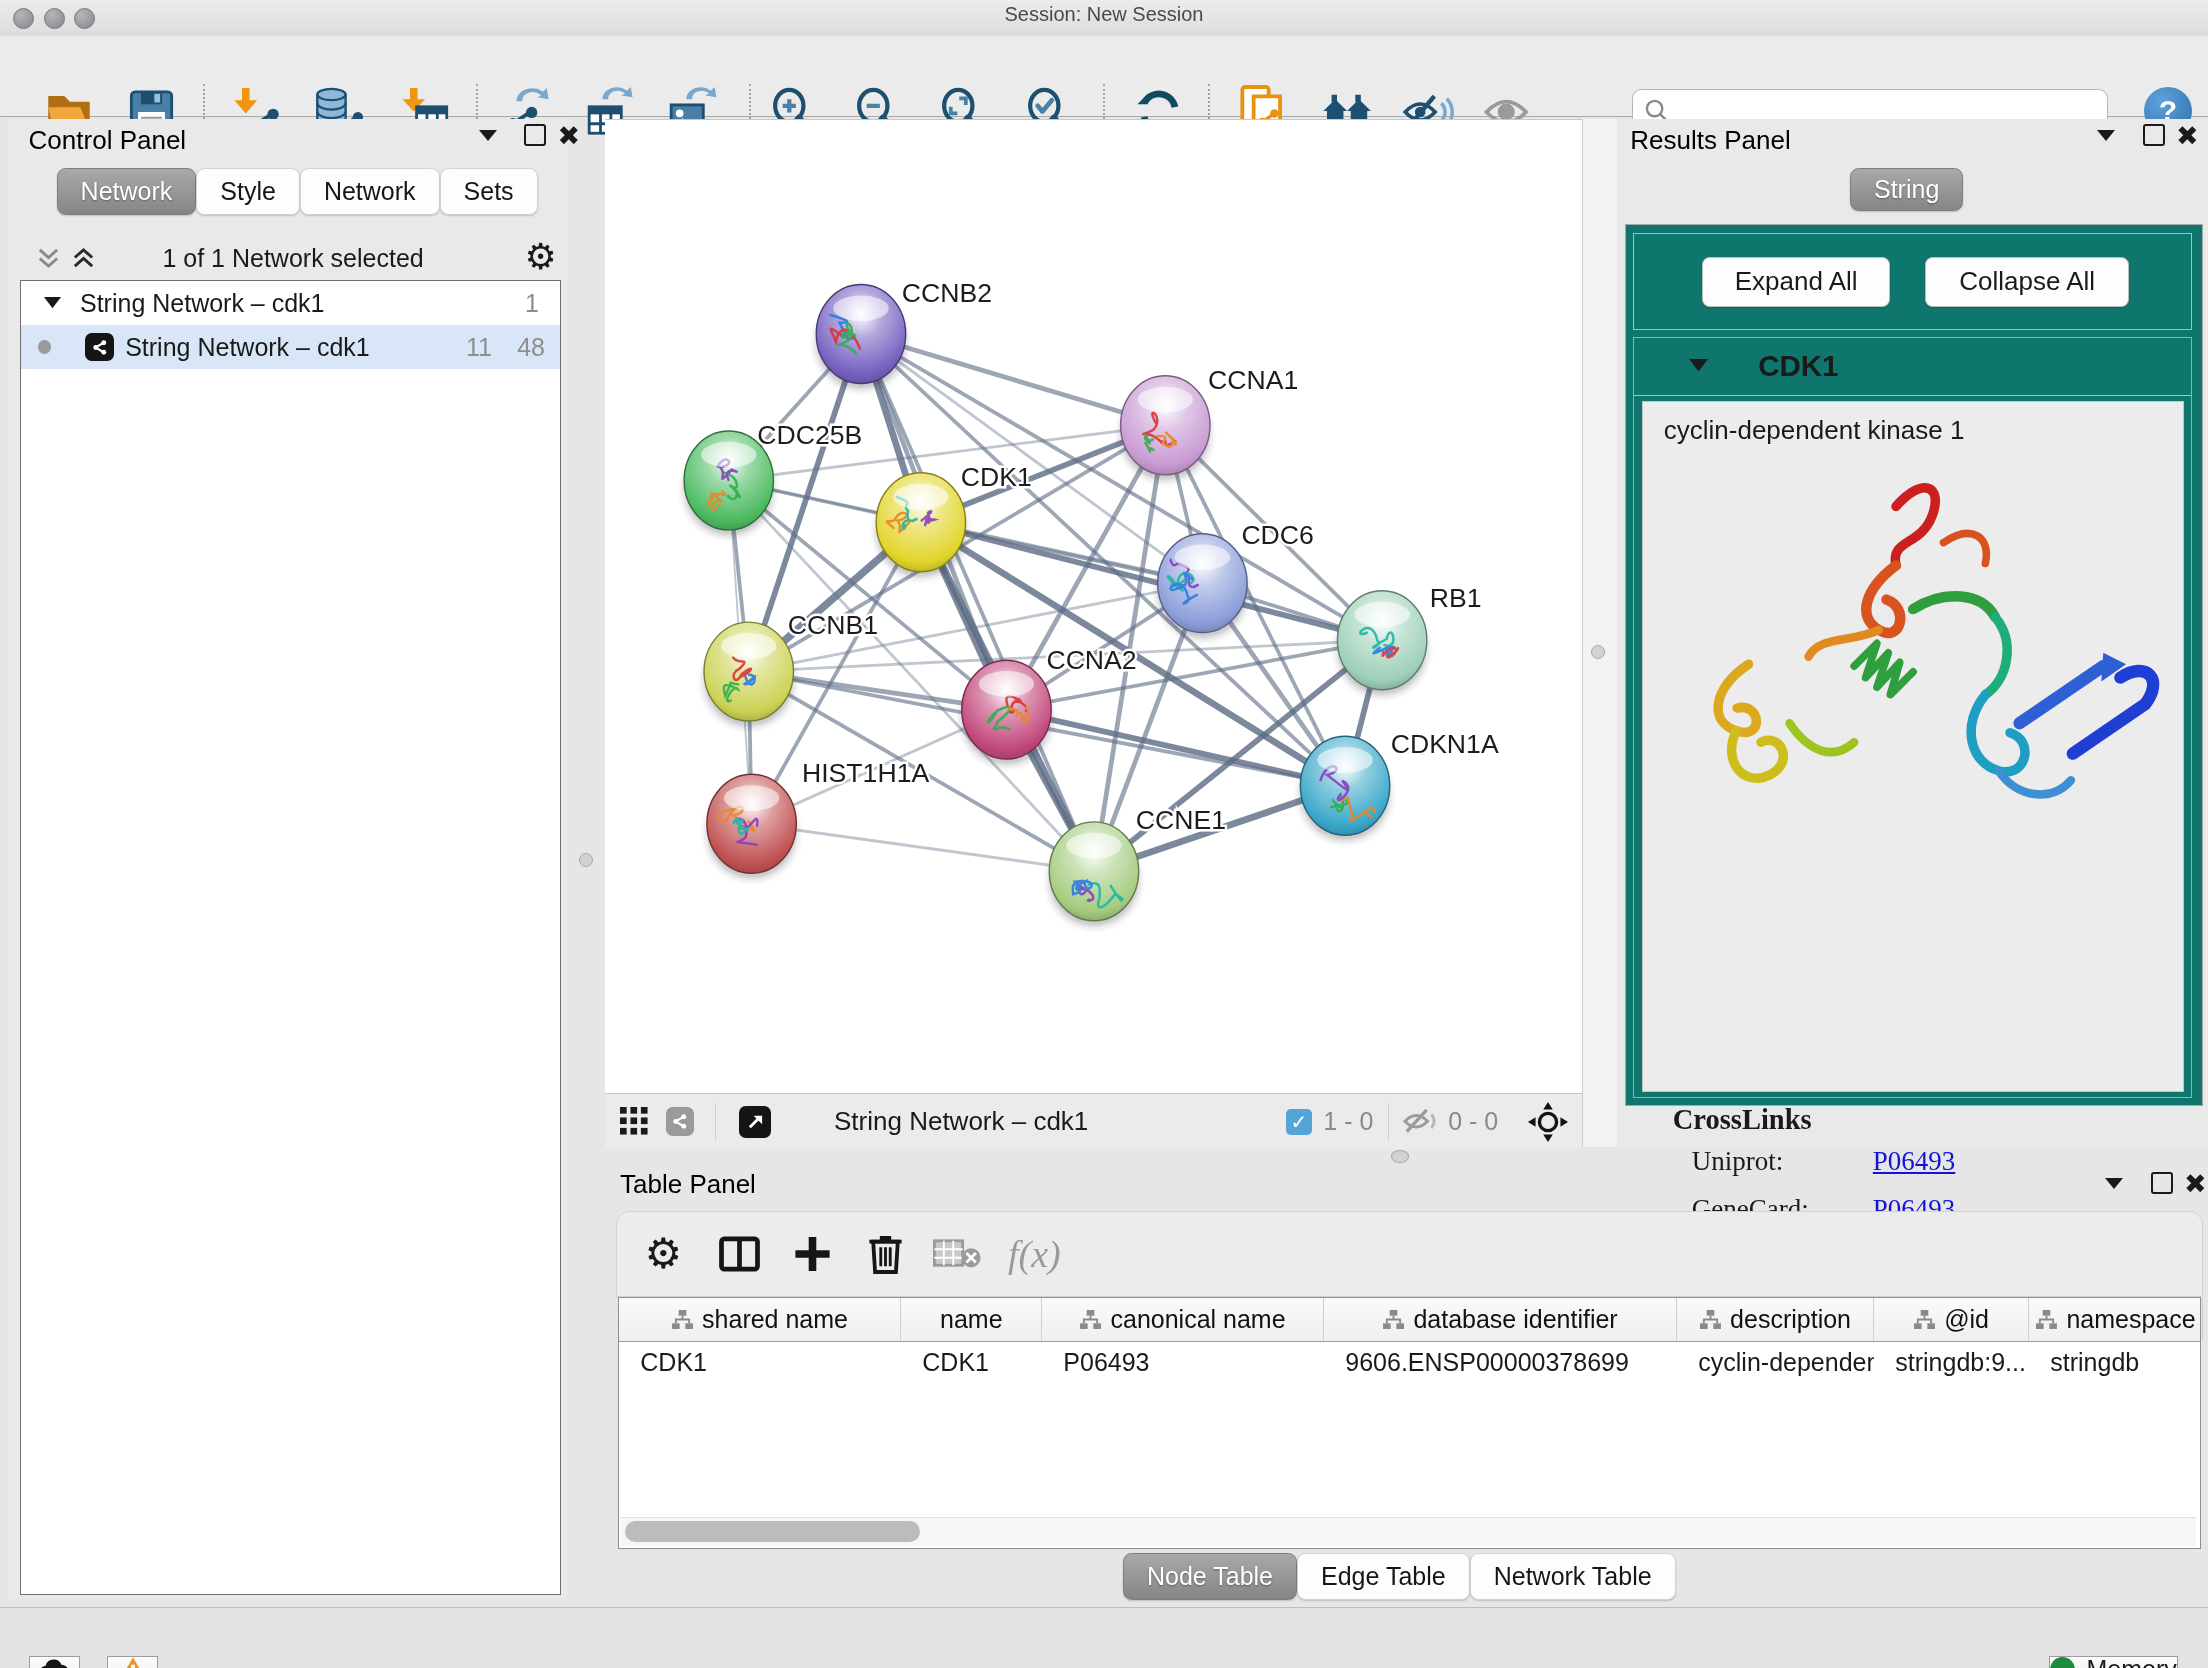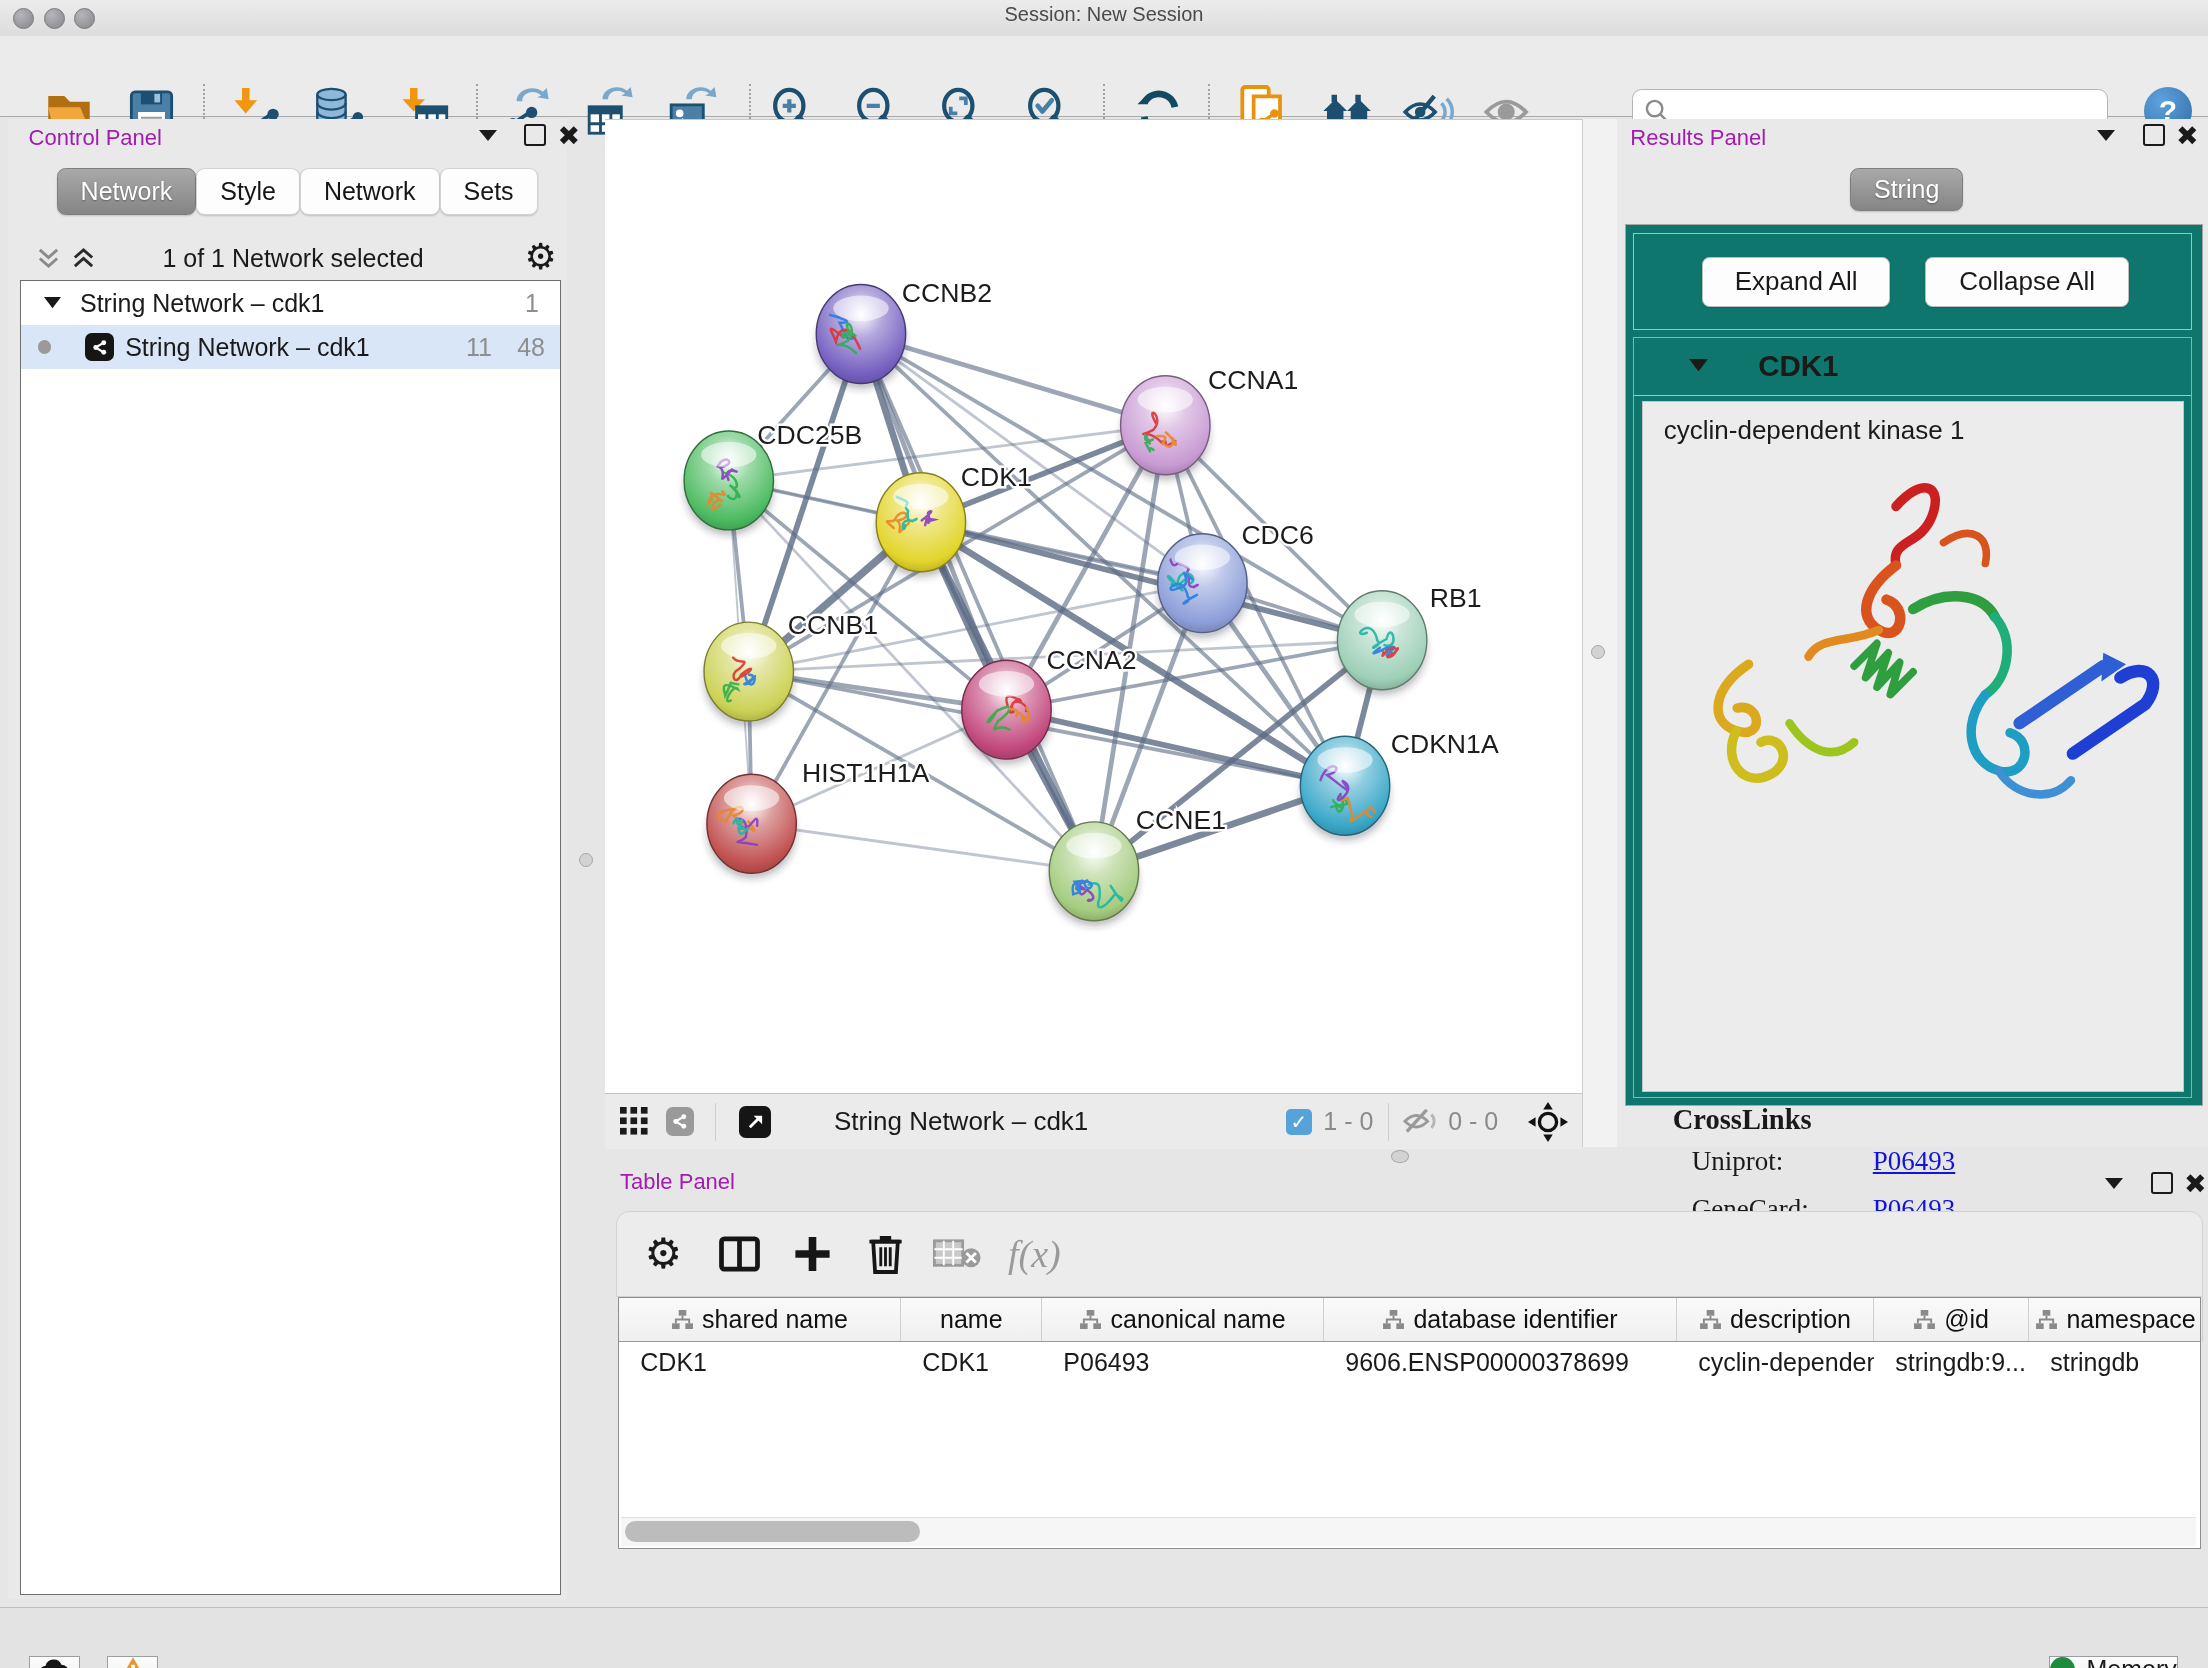--- a/index.html
+++ b/index.html
@@ -14,21 +14,21 @@
   .tl{width:19px;height:19px;border-radius:50%;background:radial-gradient(circle at 35% 30%,#b6b6ba,#85858a);border:1px solid #76767c;position:absolute;top:7.6px;}
   .wintitle{width:100%;text-align:center;top:3px;font-size:20px;color:#4a4a4a;}
   
   .toolbar{left:0;top:36px;width:2208px;height:80px;background:#ebebeb;border-bottom:1.9px solid #a9a9a9;}
   .ticon{position:absolute;top:49px;width:53px;height:53px;display:flex;align-items:center;justify-content:center;transform:translateX(-50%);cursor:default;}
   .tsep{position:absolute;top:48px;height:55px;border-left:2.9px dotted #a2a2a2;}
   .searchbox{position:absolute;left:1632px;top:53px;width:476px;height:44px;background:#fff;border:1.9px solid #b5b5b5;border-radius:9.5px;display:flex;align-items:center;padding-left:11.4px;box-sizing:border-box;}
   .searchbox input{border:none;outline:none;font-size:23px;flex:1;background:transparent;font-family:"Liberation Sans",sans-serif;}
   .helpbtn{position:absolute;left:2144px;top:51px;width:48px;height:48px;border-radius:50%;background:radial-gradient(circle at 35% 30%,#5da3dd,#2f6ca8);color:#fff;font-weight:bold;font-size:30px;display:flex;align-items:center;justify-content:center;}
   
-  .panel-title{font-size:22px;color:#a21caf;}
+  .panel-title{font-size:26px;color:#000000;}
   .phead-ic{position:absolute;top:0;display:flex;align-items:center;height:32px;}
   .caret-down{width:0;height:0;border-left:9.5px solid transparent;border-right:9.5px solid transparent;border-top:11.4px solid #1a1a1a;}
   .float-ic{width:18px;height:18px;border:2.9px solid #1a1a1a;border-radius:2.9px;}
   .close-x{font-size:27px;font-weight:bold;color:#1a1a1a;line-height:27px;font-family:"DejaVu Sans",sans-serif;}
   .tabbtn{height:47px;border-radius:8.6px;display:flex;align-items:center;justify-content:center;font-size:25px;background:#fdfdfd;border:1px solid #d2d2d2;color:#161616;box-shadow:0 1px 1.9px rgba(0,0,0,.18);box-sizing:border-box;padding:0 23px;}
   .tabbtn.sel{background:linear-gradient(#a9a9a9,#858585);color:#fff;border:1px solid #7e7e7e;text-shadow:0 1px 1.9px rgba(0,0,0,.35);}
   
   .control-panel{left:7.6px;top:119px;width:559px;height:1480px;background:#e9e9e9;}
   .ctabs{position:absolute;left:49px;top:49px;display:flex;}
   .csub{position:absolute;left:0;top:125px;width:100%;height:28.5px;}
@@ -859,20 +859,25 @@
           <div class="td" style="width: 353px;">9606.ENSP00000378699</div>
           <div class="td" style="width: 197px;">cyclin-dependent ...</div>
           <div class="td" style="width: 155px;">stringdb:9...</div>
           <div class="td" style="width: 174px;">stringdb</div>
         </div>
       </div>
     <div class="hscroll">
         <div class="hthumb"></div>
       </div>
   </div>
+  <div class="tp-tabs">
+      <div class="tabbtn sel">Node Table</div>
+      <div class="tabbtn">Edge Table</div>
+      <div class="tabbtn">Network Table</div>
+    </div>
 </div>
 
 <div class="abs statusbar">
   <div class="sbtn" style="left:28.5px;width:51px">
     <svg width="30" height="21" viewBox="0 0 32 22">
         <path d="M8 21a7 7 0 0 1-1-14 9 9 0 0 1 17-1 6.5 6.5 0 0 1 0 15z" fill="#161616"></path>
       </svg>
   </div>
   <div class="sbtn" style="left:107px;width:51px">
     <svg width="30" height="27" viewBox="0 0 32 28">

